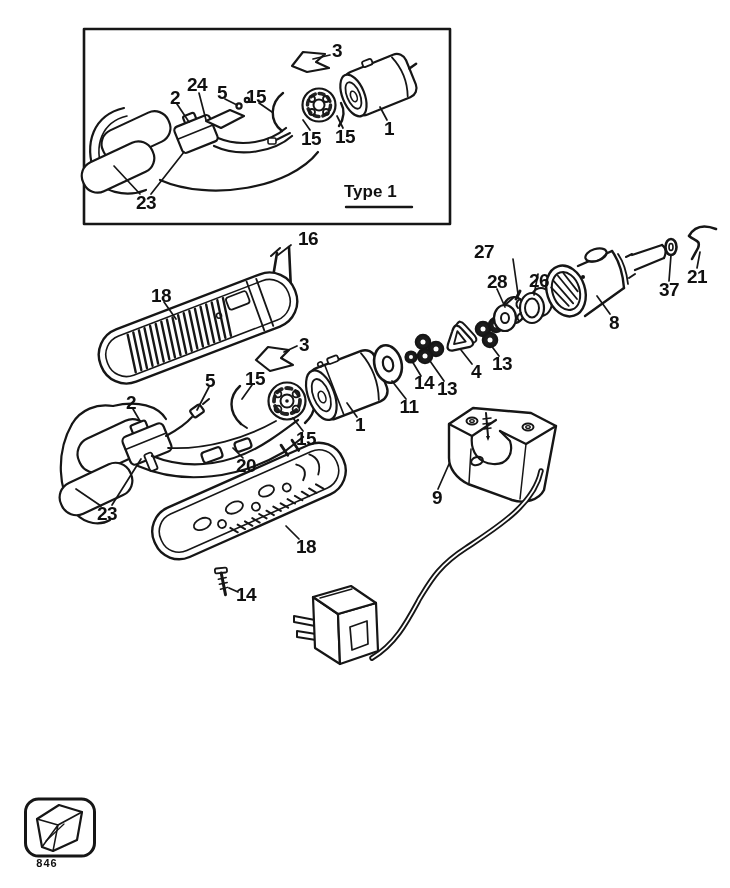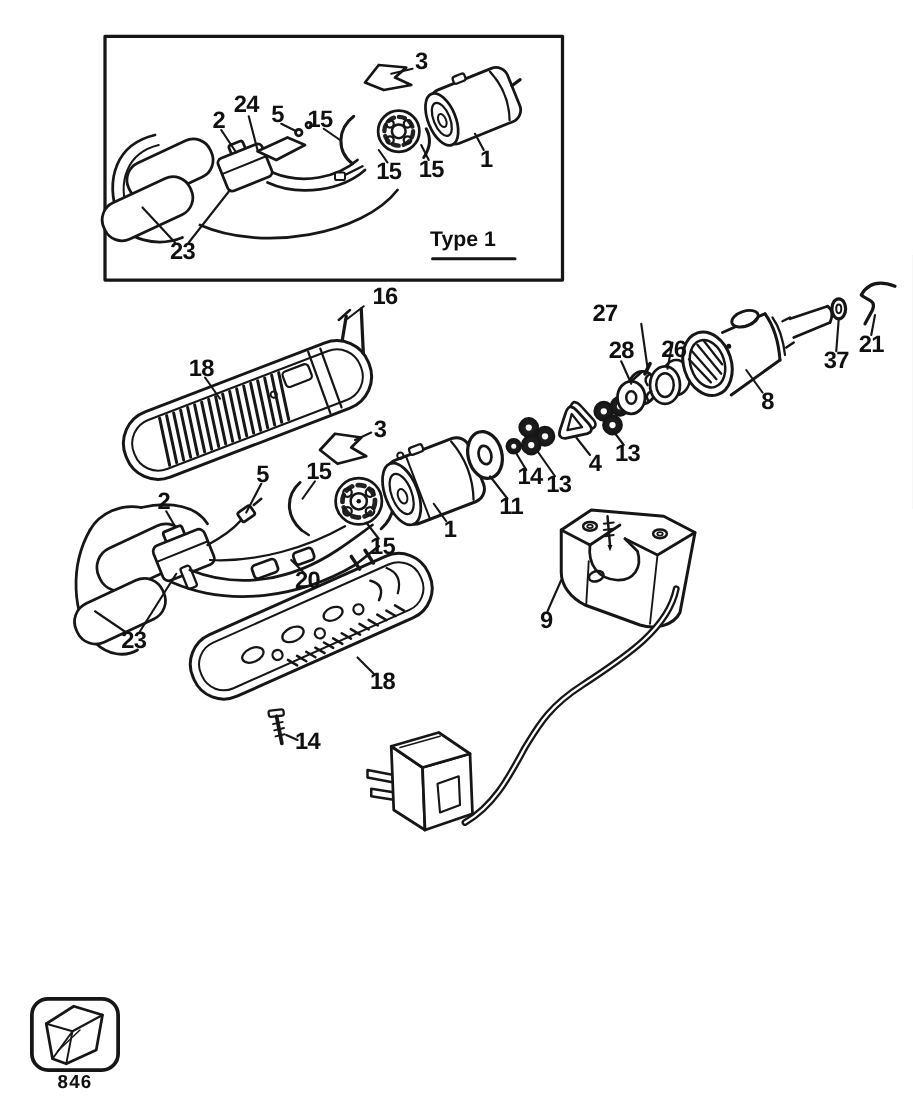--- a/index.html
+++ b/index.html
@@ -4,22 +4,22 @@
 <style>
   html,body{margin:0;padding:0;background:#f2f2f2;}
   .stage{position:relative;width:730px;height:888px;background:#ffffff;overflow:hidden;
          font-family:"Liberation Sans", sans-serif;}
   .stage svg{position:absolute;left:0;top:0;}
   .callout{position:absolute;transform:translate(-50%,-50%);font-weight:bold;font-size:19px;
            color:#101010;line-height:1;letter-spacing:-0.5px;white-space:nowrap;
            font-family:"Liberation Sans", sans-serif;}
   .variant{position:absolute;left:344px;top:182px;width:70px;text-align:left;font-weight:bold;
            font-size:17px;color:#101010;}
-  .bagnum{position:absolute;left:36px;top:857px;width:48px;text-align:center;font-weight:bold;
-          font-size:15px;letter-spacing:1px;color:#101010;}
+  .bagnum{position:absolute;left:23px;top:857px;width:48px;text-align:center;font-weight:bold;
+          font-size:11px;letter-spacing:1px;color:#101010;}
 </style>
 </head>
 <body>
 
 <div class="stage">
 <svg width="730" height="888" viewBox="0 0 730 888">
 <g fill="none" stroke="#161616" stroke-width="2.2" stroke-linecap="round" stroke-linejoin="round">
 
   <g>
     <rect x="84" y="29" width="366" height="195" stroke-width="2.6"></rect>

